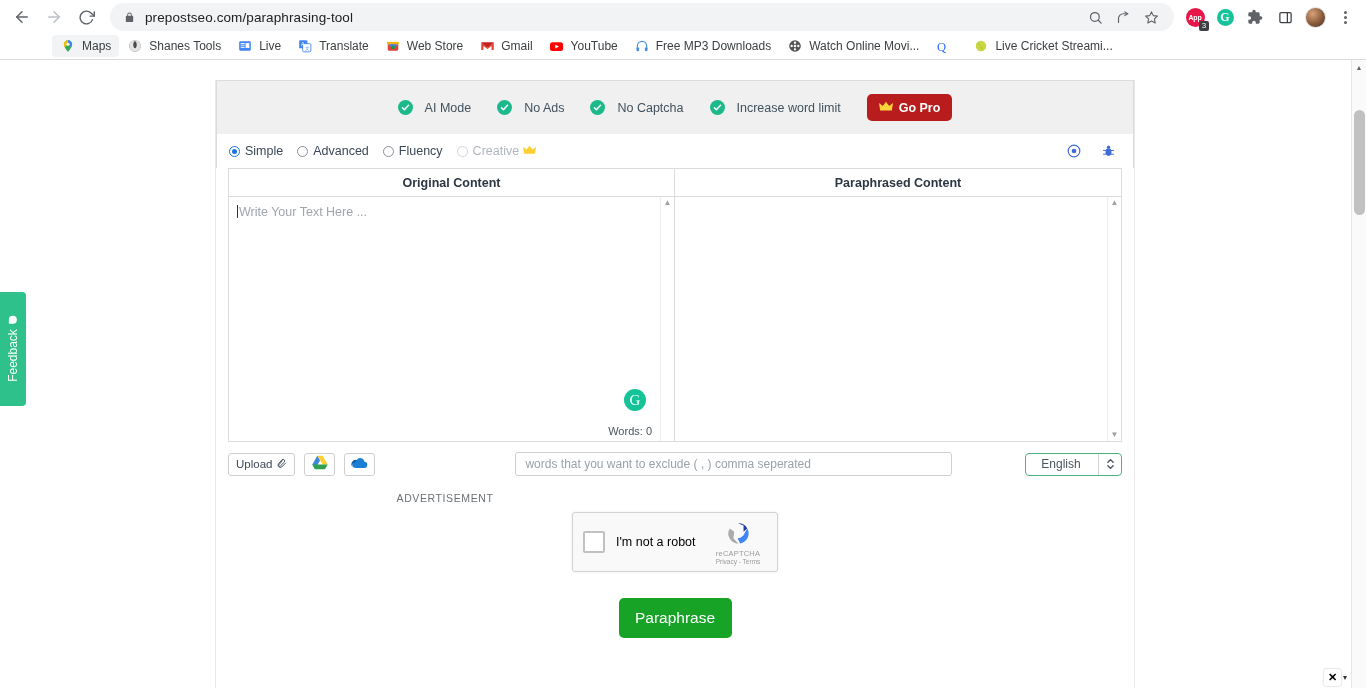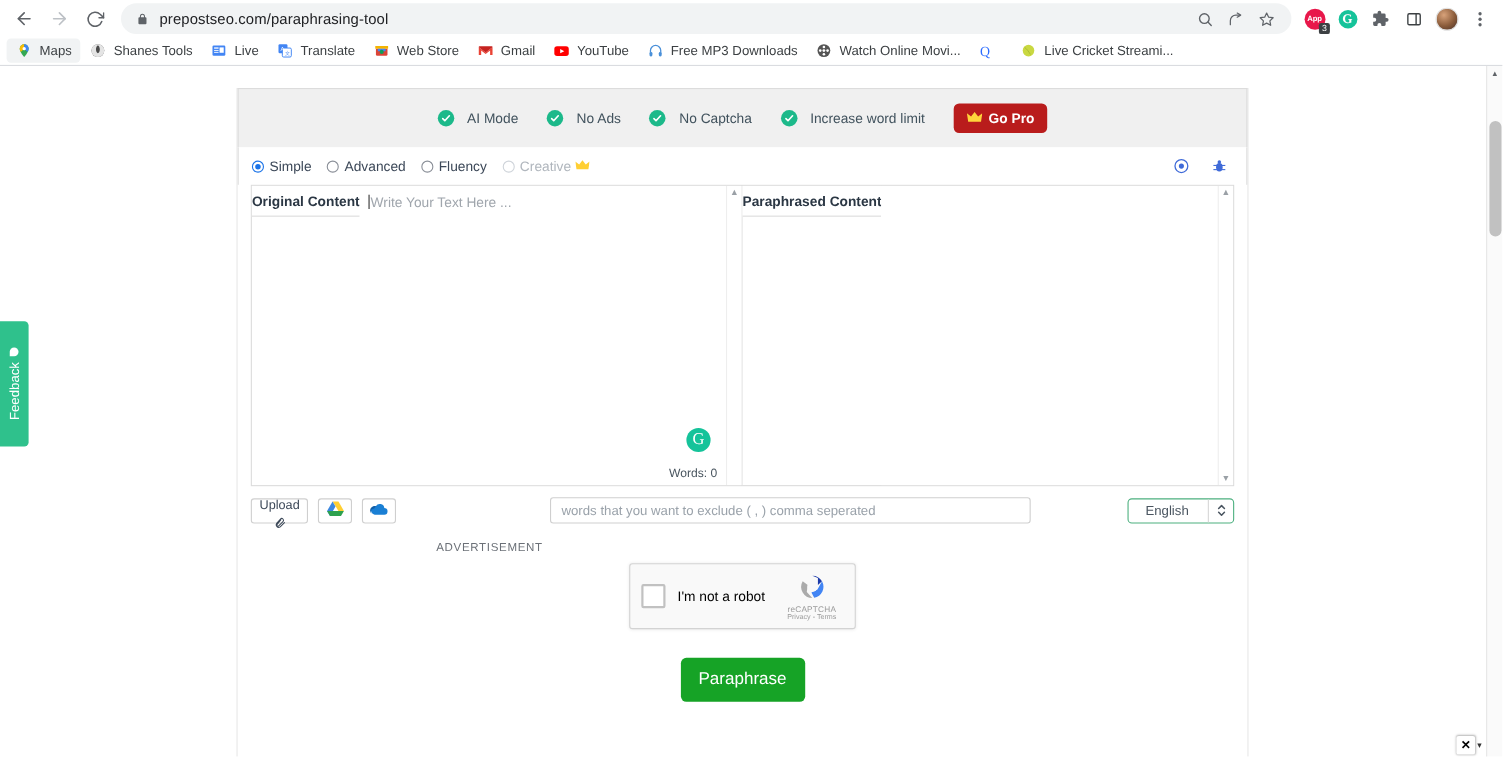--- a/index.html
+++ b/index.html
@@ -107,20 +107,21 @@
   .kebab i { width:3px;height:3px;border-radius:50%;background:#5f6368;display:block;}
 
   
   .bookmarks-row {
     height: 28px;
     display: flex;
     align-items: center;
     padding: 0 6px;
     gap: 0px;
     overflow: hidden;
+    margin-left: 46px;
   }
   .bm {
     display: flex; align-items: center;
     height: 22px;
     padding: 0 8px;
     border-radius: 4px;
     font-size: 12px;
     color: #3c4043;
     white-space: nowrap;
     flex: 0 0 auto;
@@ -241,20 +242,21 @@
   .panels-wrap {
     border: 1px solid #dcdcdc;
     margin: 0 12px;
     display: flex;
     height: 274px;
     background: #fff;
   }
   .panel {
     flex: 1 1 50%;
     display: flex;
+    flex-direction: column;
     position: relative;
     min-width: 0;
   }
   .panel.left { border-right: 1px solid #dcdcdc; }
   .panel-head {
     height: 28px;
     border-bottom: 1px solid #dcdcdc;
     display: flex; align-items: center; justify-content: center;
     font-size: 12.5px;
     font-weight: bold;
@@ -320,21 +322,20 @@
     height: 23px;
     border: 1px solid #cfcfcf;
     background: #fff;
     border-radius: 3px;
     font-size: 11.5px;
     color: #3c4858;
     padding: 0 7px;
     display: flex; align-items: center; gap: 4px;
     cursor: pointer;
     font-family: "Liberation Sans", sans-serif;
-    flex-direction: column;
   }
   .icon-btn {
     width: 31px; height: 23px;
     border: 1px solid #cfcfcf;
     background: #fff;
     border-radius: 3px;
     display: flex; align-items: center; justify-content: center;
     cursor: pointer;
   }
   .exclude-input {

